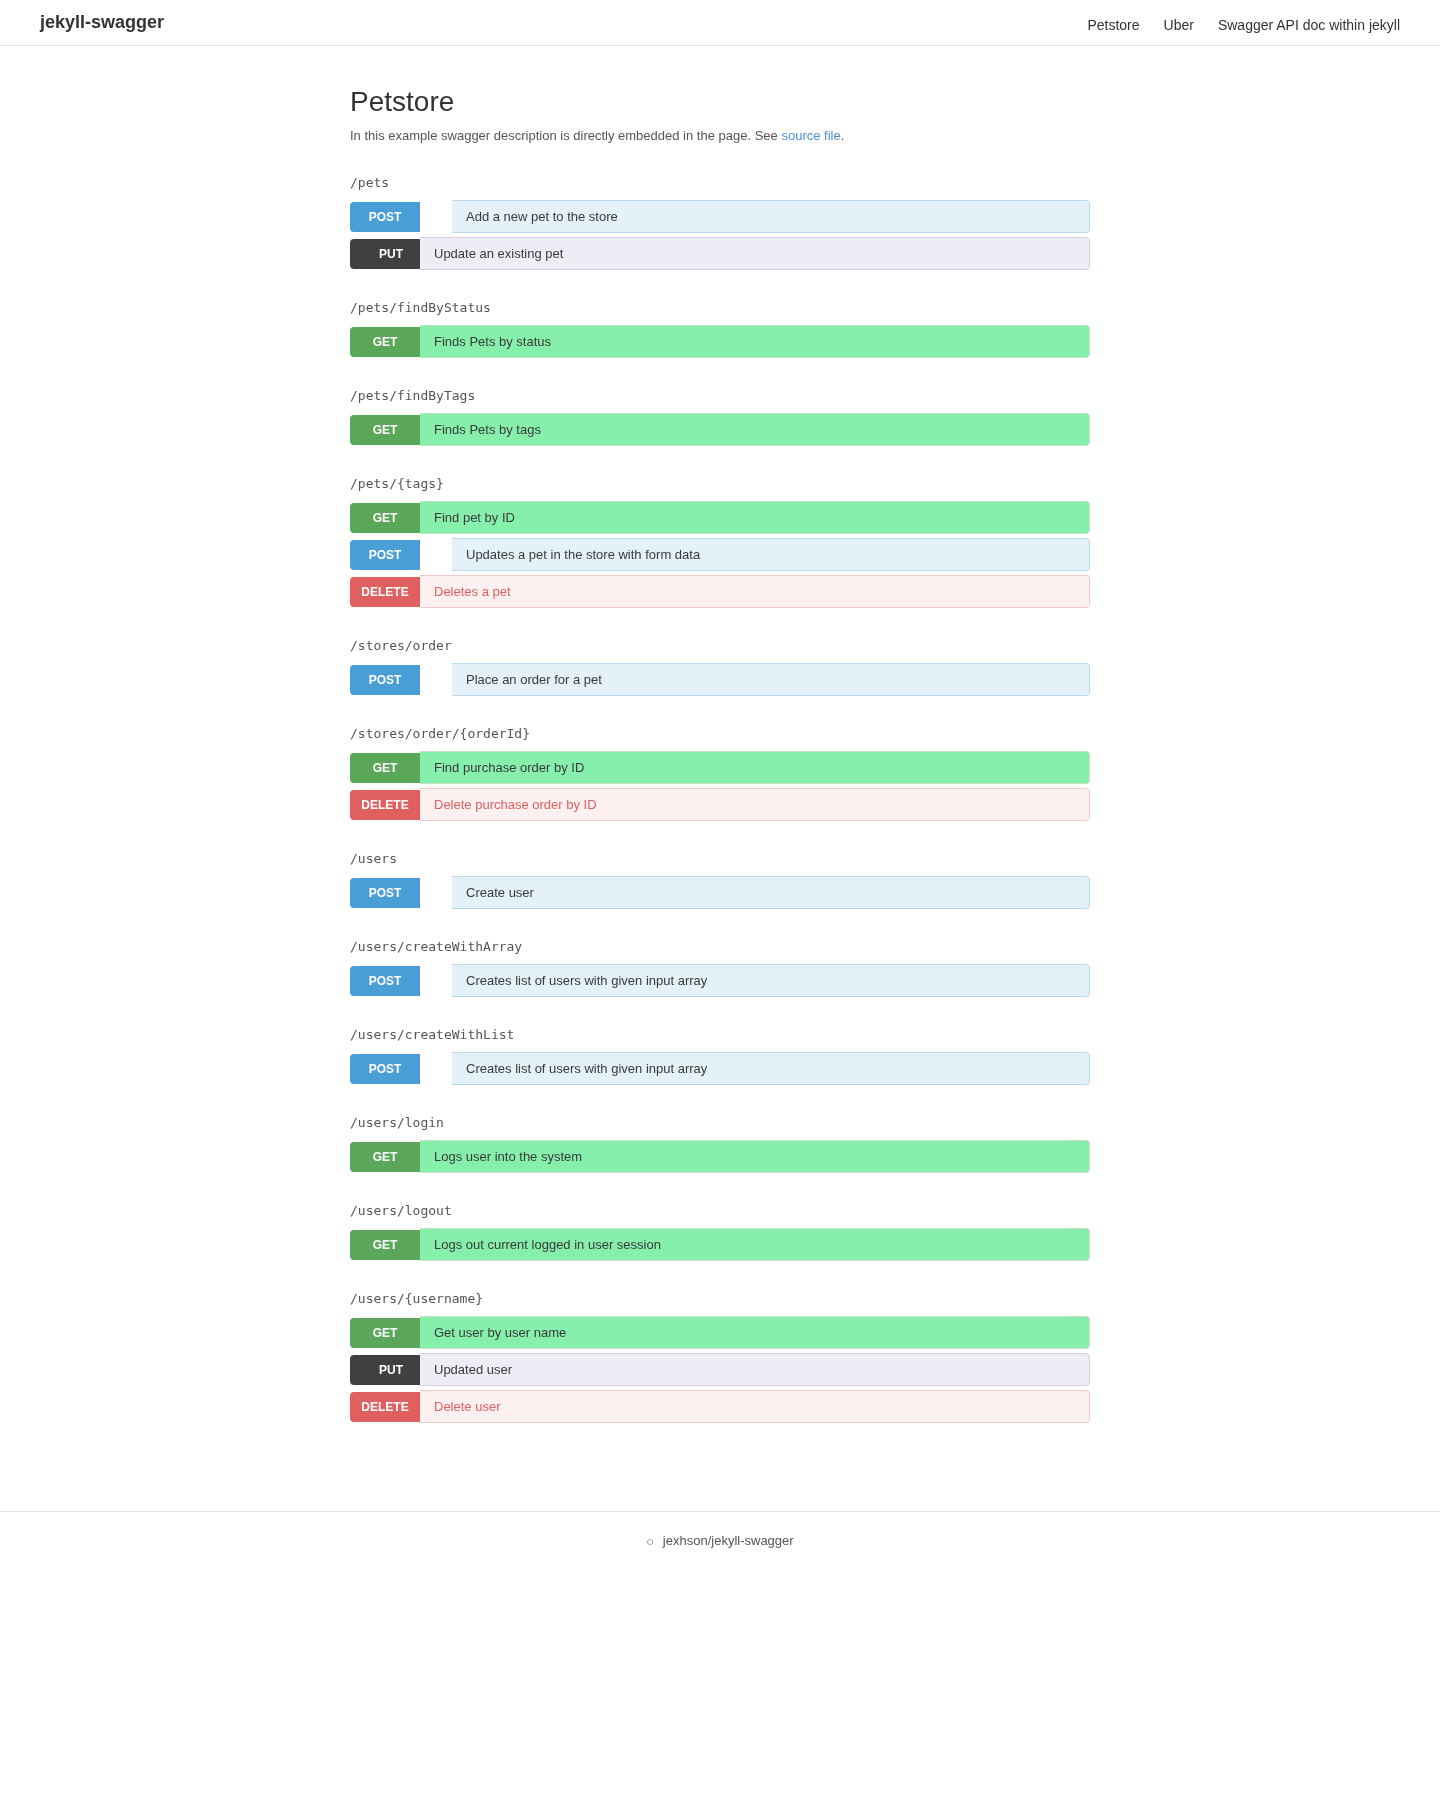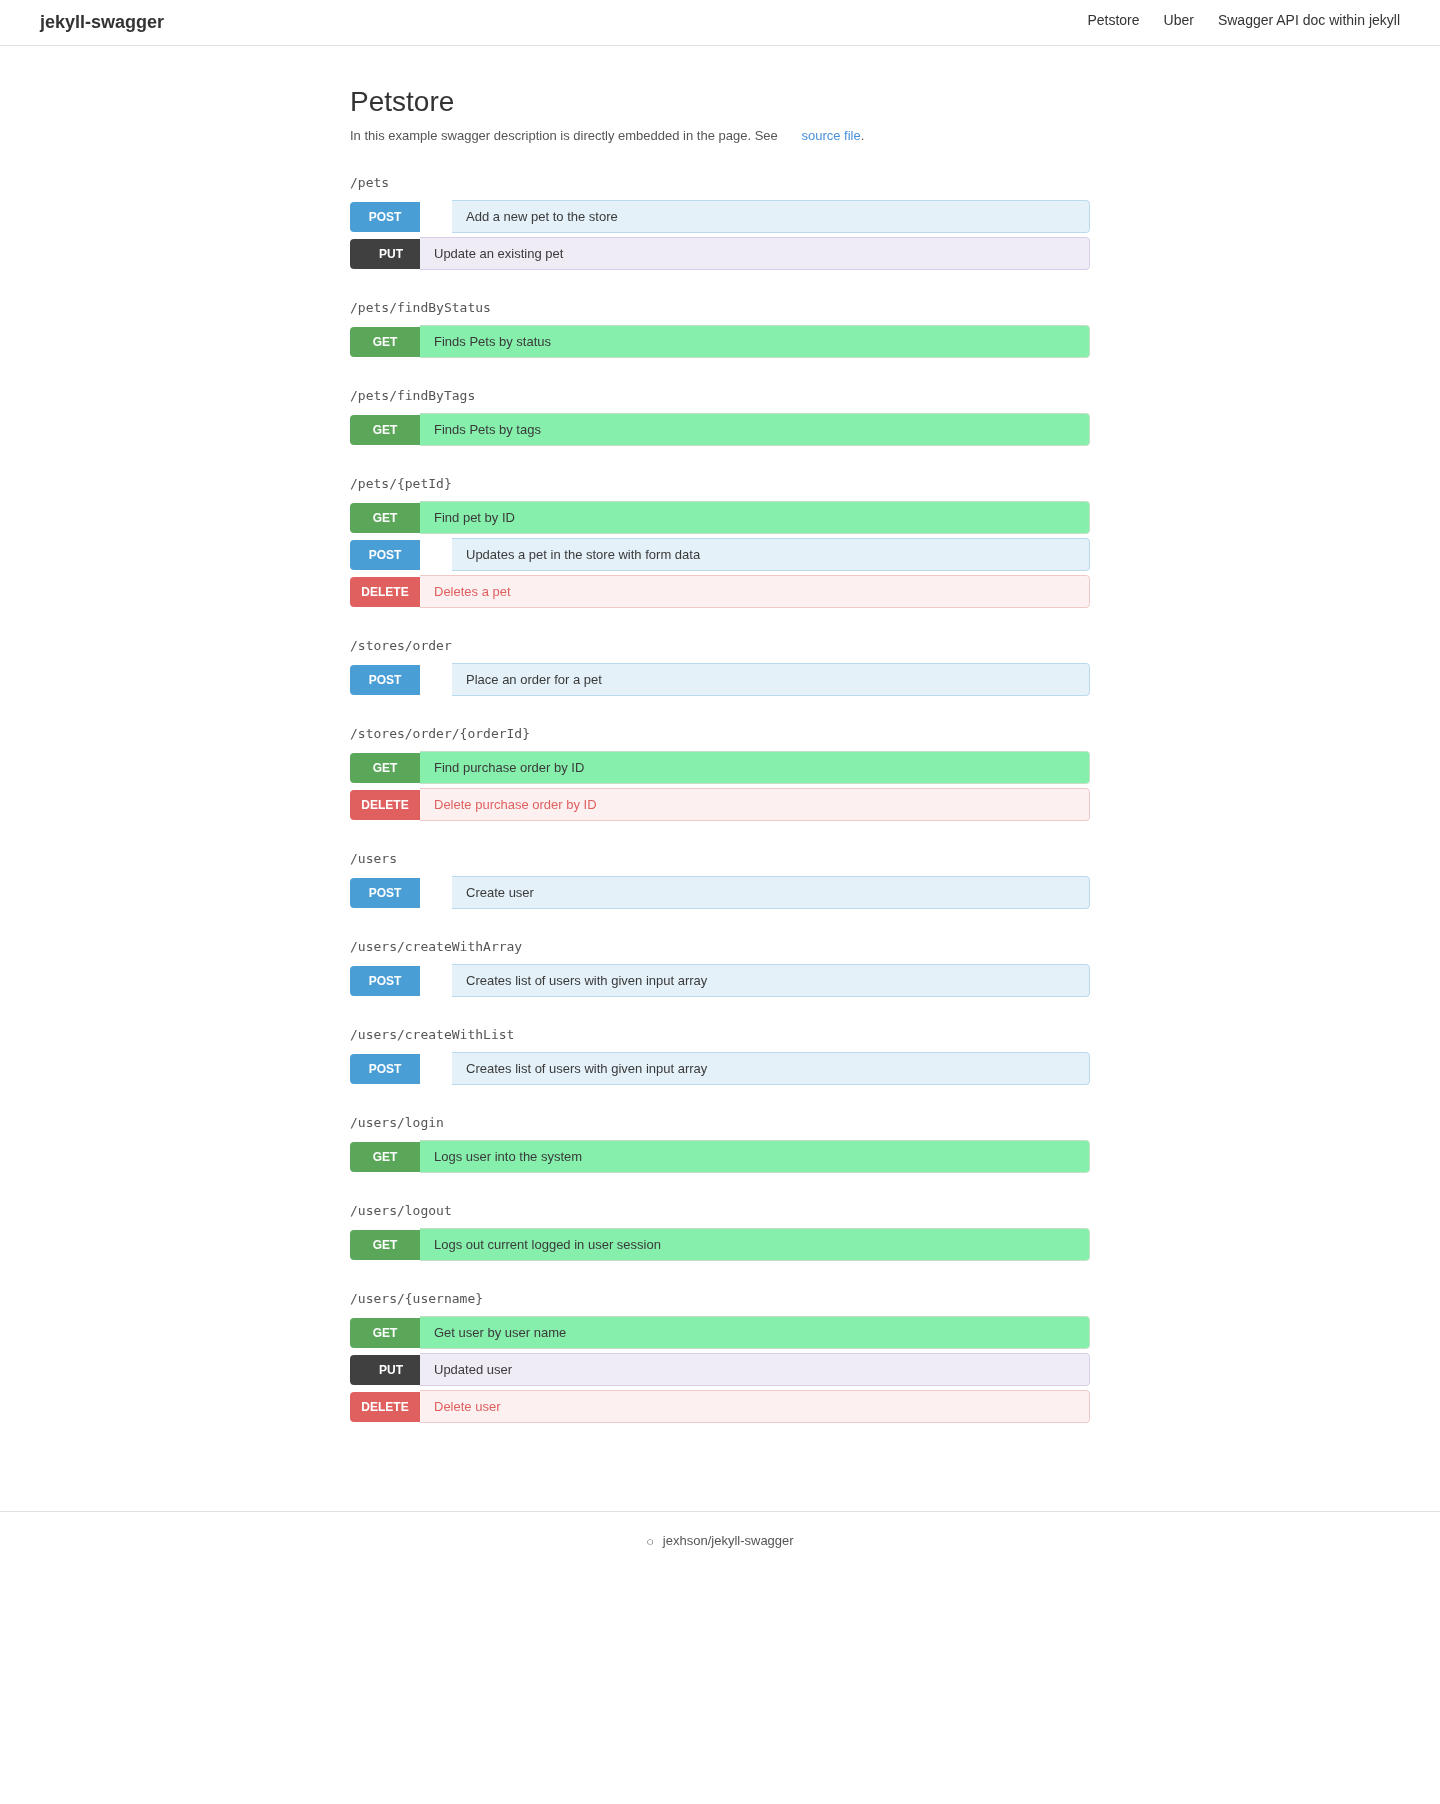--- a/index.html
+++ b/index.html
@@ -6,21 +6,21 @@
     body {
       font-family: 'Helvetica Neue', Arial, sans-serif;
       font-size: 14px;
       color: #333;
       background: #fff;
     }
 
     
     .nav {
       display: flex;
-      align-items: flex-start;
+      align-items: flex-end;
       justify-content: space-between;
       padding: 12px 40px;
       border-bottom: 1px solid #e0e0e0;
       background: #fff;
     }
     .nav-brand {
       font-size: 18px;
       font-weight: bold;
       color: #333;
     }
@@ -51,21 +51,20 @@
 
     .page-desc {
       font-size: 13px;
       color: #555;
       margin-bottom: 30px;
     }
 
     .page-desc a {
       color: #4a90d9;
       text-decoration: none;
-      margin-left: 20px;
     }
 
     
     .section {
       margin-bottom: 28px;
     }
 
     .section-path {
       font-family: monospace;
       font-size: 13px;
@@ -176,21 +175,21 @@
         </div>
       </div>
       <div class="section">
         <div class="section-path">/pets/findByTags</div>
         <div class="endpoint-row get">
           <span class="method-badge get">GET</span>
           <span class="endpoint-desc">Finds Pets by tags</span>
         </div>
       </div>
       <div class="section">
-        <div class="section-path">/pets/{petId}</div>
+        <div class="section-path">/pets/{tags}</div>
         <div class="endpoint-row get">
           <span class="method-badge get">GET</span>
           <span class="endpoint-desc">Find pet by ID</span>
         </div>
         <div class="endpoint-row post">
           <span class="method-badge post">POST</span>
           <span class="endpoint-desc">Updates a pet in the store with form data</span>
         </div>
         <div class="endpoint-row delete">
           <span class="method-badge delete">DELETE</span>

